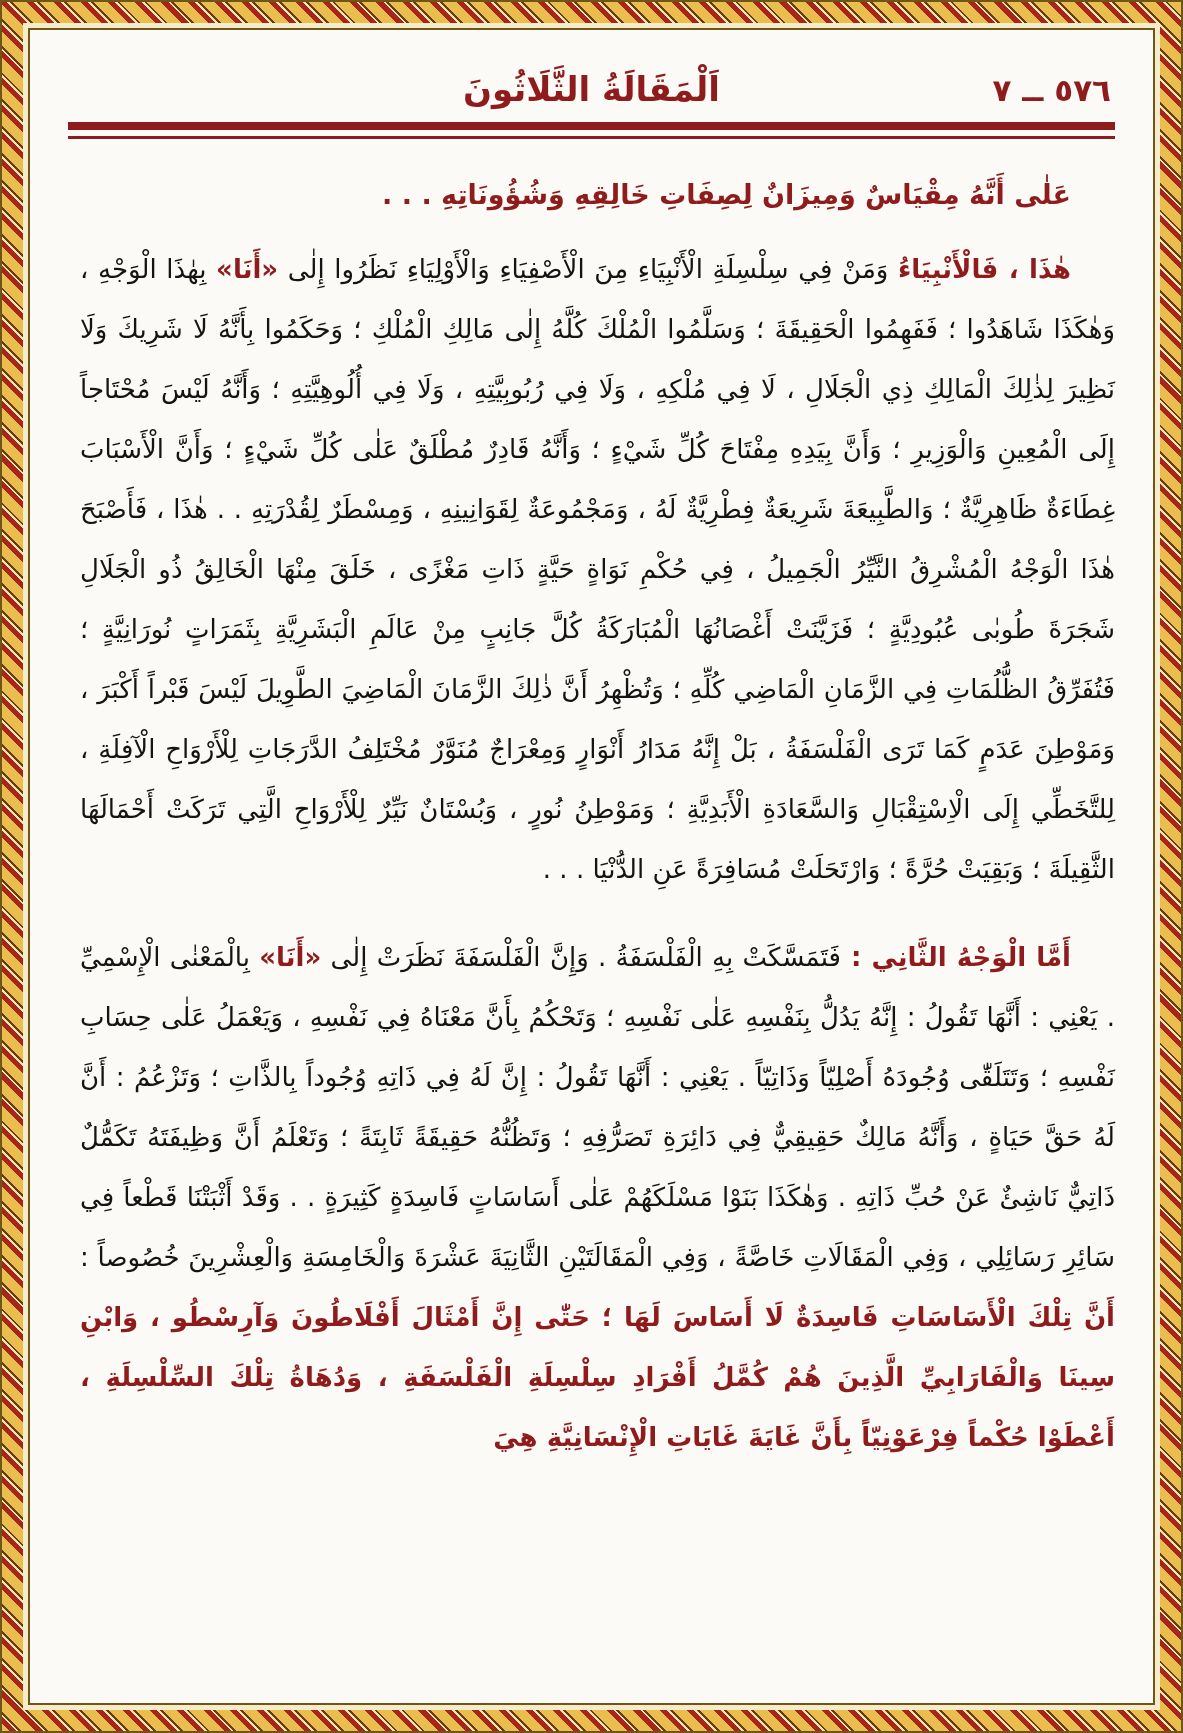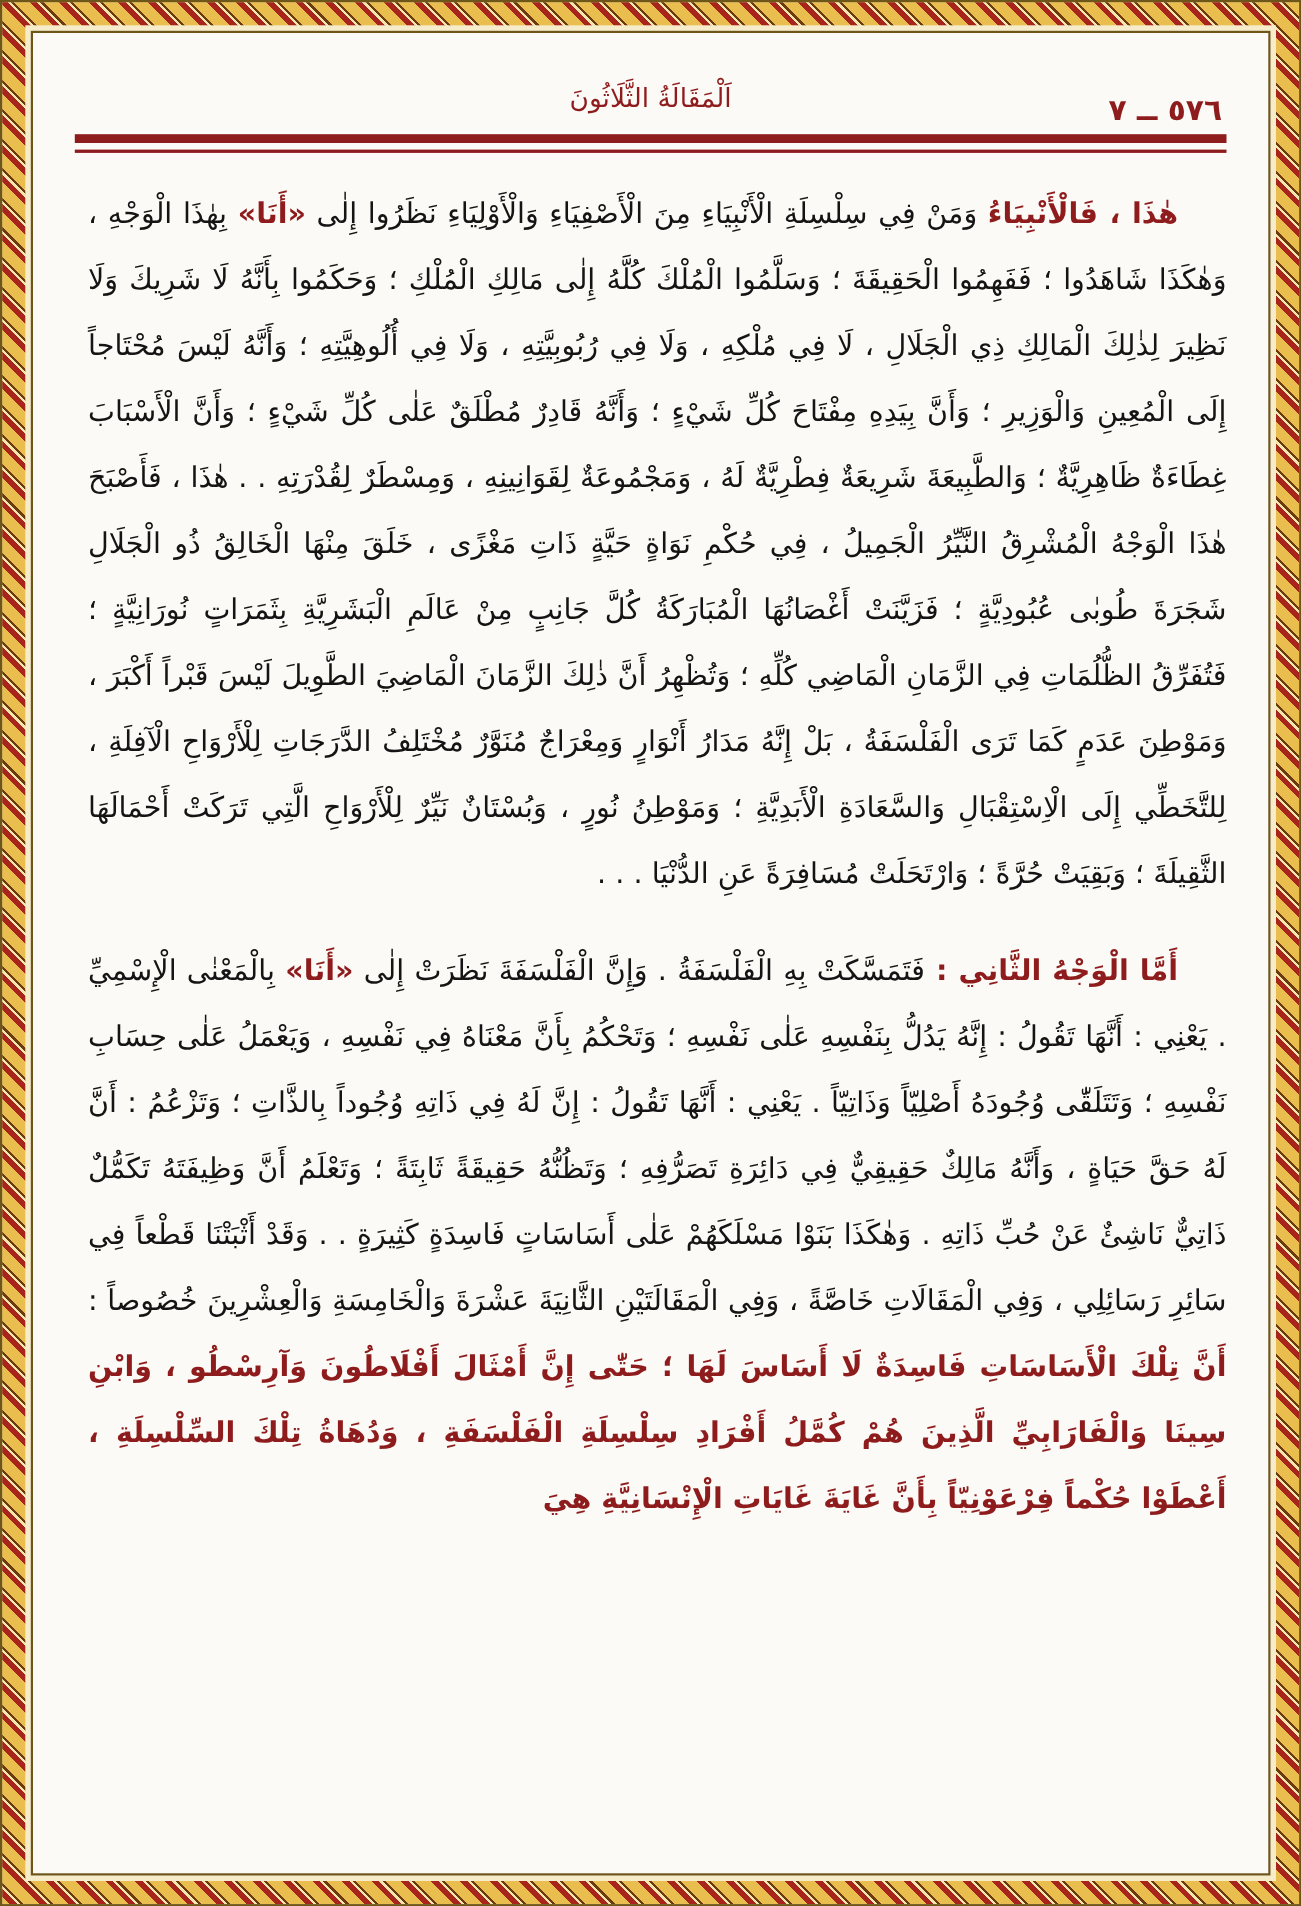--- a/index.html
+++ b/index.html
@@ -33,31 +33,31 @@
     color: #141414;
   }
   .header {
     position: relative;
     height: 58px;
     margin-bottom: 4px;
   }
   .title {
     margin: 0;
     text-align: center;
-    font-size: 24px;
-    font-weight: normal;
+    font-size: 34px;
+    font-weight: bold;
     color: #8e1c1c;
     line-height: 58px;
   }
   .page-number {
     position: absolute;
     left: auto;
     right: 4px;
-    top: 12px;
-    font-size: 27px;
+    top: 1px;
+    font-size: 31px;
     font-weight: bold;
     color: #8e1c1c;
     line-height: 58px;
   }
   .double-rule {
     height: 6px;
     border-top: 8px solid #8e1c1c;
     border-bottom: 3px solid #8e1c1c;
     margin-bottom: 26px;
   }
@@ -88,19 +88,20 @@
 <div class="page">
   <div class="sheet">
 
     <div class="header">
       <div class="page-number">٥٧٦ ــ ٧</div>
       <h1 class="title">اَلْمَقَالَةُ الثَّلَاثُونَ</h1>
     </div>
 
     <div class="double-rule"></div>
 
+    <p class="subtitle">عَلٰى أَنَّهُ مِقْيَاسٌ وَمِيزَانٌ لِصِفَاتِ خَالِقِهِ وَشُؤُونَاتِهِ . . .</p>
 
     <p class="para"><span class="red">هٰذَا ، فَالْأَنْبِيَاءُ</span><span> وَمَنْ فِي سِلْسِلَةِ الْأَنْبِيَاءِ مِنَ الْأَصْفِيَاءِ وَالْأَوْلِيَاءِ نَظَرُوا إِلٰى </span><span class="red">«أَنَا»</span><span> بِهٰذَا الْوَجْهِ ، وَهٰكَذَا شَاهَدُوا ؛ فَفَهِمُوا الْحَقِيقَةَ ؛ وَسَلَّمُوا الْمُلْكَ كُلَّهُ إِلٰى مَالِكِ الْمُلْكِ ؛ وَحَكَمُوا بِأَنَّهُ لَا شَرِيكَ وَلَا نَظِيرَ لِذٰلِكَ الْمَالِكِ ذِي الْجَلَالِ ، لَا فِي مُلْكِهِ ، وَلَا فِي رُبُوبِيَّتِهِ ، وَلَا فِي أُلُوهِيَّتِهِ ؛ وَأَنَّهُ لَيْسَ مُحْتَاجاً إِلَى الْمُعِينِ وَالْوَزِيرِ ؛ وَأَنَّ بِيَدِهِ مِفْتَاحَ كُلِّ شَيْءٍ ؛ وَأَنَّهُ قَادِرٌ مُطْلَقٌ عَلٰى كُلِّ شَيْءٍ ؛ وَأَنَّ الْأَسْبَابَ غِطَاءَةٌ ظَاهِرِيَّةٌ ؛ وَالطَّبِيعَةَ شَرِيعَةٌ فِطْرِيَّةٌ لَهُ ، وَمَجْمُوعَةٌ لِقَوَانِينِهِ ، وَمِسْطَرٌ لِقُدْرَتِهِ . . هٰذَا ، فَأَصْبَحَ هٰذَا الْوَجْهُ الْمُشْرِقُ النَّيِّرُ الْجَمِيلُ ، فِي حُكْمِ نَوَاةٍ حَيَّةٍ ذَاتِ مَغْزًى ، خَلَقَ مِنْهَا الْخَالِقُ ذُو الْجَلَالِ شَجَرَةَ طُوبٰى عُبُودِيَّةٍ ؛ فَزَيَّنَتْ أَغْصَانُهَا الْمُبَارَكَةُ كُلَّ جَانِبٍ مِنْ عَالَمِ الْبَشَرِيَّةِ بِثَمَرَاتٍ نُورَانِيَّةٍ ؛ فَتُفَرِّقُ الظُّلُمَاتِ فِي الزَّمَانِ الْمَاضِي كُلِّهِ ؛ وَتُظْهِرُ أَنَّ ذٰلِكَ الزَّمَانَ الْمَاضِيَ الطَّوِيلَ لَيْسَ قَبْراً أَكْبَرَ ، وَمَوْطِنَ عَدَمٍ كَمَا تَرَى الْفَلْسَفَةُ ، بَلْ إِنَّهُ مَدَارُ أَنْوَارٍ وَمِعْرَاجٌ مُنَوَّرٌ مُخْتَلِفُ الدَّرَجَاتِ لِلْأَرْوَاحِ الْآفِلَةِ ، لِلتَّخَطِّي إِلَى الْاِسْتِقْبَالِ وَالسَّعَادَةِ الْأَبَدِيَّةِ ؛ وَمَوْطِنُ نُورٍ ، وَبُسْتَانٌ نَيِّرٌ لِلْأَرْوَاحِ الَّتِي تَرَكَتْ أَحْمَالَهَا الثَّقِيلَةَ ؛ وَبَقِيَتْ حُرَّةً ؛ وَارْتَحَلَتْ مُسَافِرَةً عَنِ الدُّنْيَا . . .</span></p>
 
     <p class="para"><span class="red">أَمَّا الْوَجْهُ الثَّانِي : </span><span>فَتَمَسَّكَتْ بِهِ الْفَلْسَفَةُ . وَإِنَّ الْفَلْسَفَةَ نَظَرَتْ إِلٰى </span><span class="red">«أَنَا»</span><span> بِالْمَعْنٰى الْإِسْمِيِّ . يَعْنِي : أَنَّهَا تَقُولُ : إِنَّهُ يَدُلُّ بِنَفْسِهِ عَلٰى نَفْسِهِ ؛ وَتَحْكُمُ بِأَنَّ مَعْنَاهُ فِي نَفْسِهِ ، وَيَعْمَلُ عَلٰى حِسَابِ نَفْسِهِ ؛ وَتَتَلَقّٰى وُجُودَهُ أَصْلِيّاً وَذَاتِيّاً . يَعْنِي : أَنَّهَا تَقُولُ : إِنَّ لَهُ فِي ذَاتِهِ وُجُوداً بِالذَّاتِ ؛ وَتَزْعُمُ : أَنَّ لَهُ حَقَّ حَيَاةٍ ، وَأَنَّهُ مَالِكٌ حَقِيقِيٌّ فِي دَائِرَةِ تَصَرُّفِهِ ؛ وَتَظُنُّهُ حَقِيقَةً ثَابِتَةً ؛ وَتَعْلَمُ أَنَّ وَظِيفَتَهُ تَكَمُّلٌ ذَاتِيٌّ نَاشِئٌ عَنْ حُبِّ ذَاتِهِ . وَهٰكَذَا بَنَوْا مَسْلَكَهُمْ عَلٰى أَسَاسَاتٍ فَاسِدَةٍ كَثِيرَةٍ . . وَقَدْ أَثْبَتْنَا قَطْعاً فِي سَائِرِ رَسَائِلِي ، وَفِي الْمَقَالَاتِ خَاصَّةً ، وَفِي الْمَقَالَتَيْنِ الثَّانِيَةَ عَشْرَةَ وَالْخَامِسَةِ وَالْعِشْرِينَ خُصُوصاً : </span><span class="red">أَنَّ تِلْكَ الْأَسَاسَاتِ فَاسِدَةٌ لَا أَسَاسَ لَهَا ؛ حَتّٰى إِنَّ أَمْثَالَ أَفْلَاطُونَ وَآرِسْطُو ، وَابْنِ سِينَا وَالْفَارَابِيِّ الَّذِينَ هُمْ كُمَّلُ أَفْرَادِ سِلْسِلَةِ الْفَلْسَفَةِ ، وَدُهَاةُ تِلْكَ السِّلْسِلَةِ ، أَعْطَوْا حُكْماً فِرْعَوْنِيّاً بِأَنَّ غَايَةَ غَايَاتِ الْإِنْسَانِيَّةِ هِيَ</span></p>
 
   </div>
 </div>
 
 </body></html>

